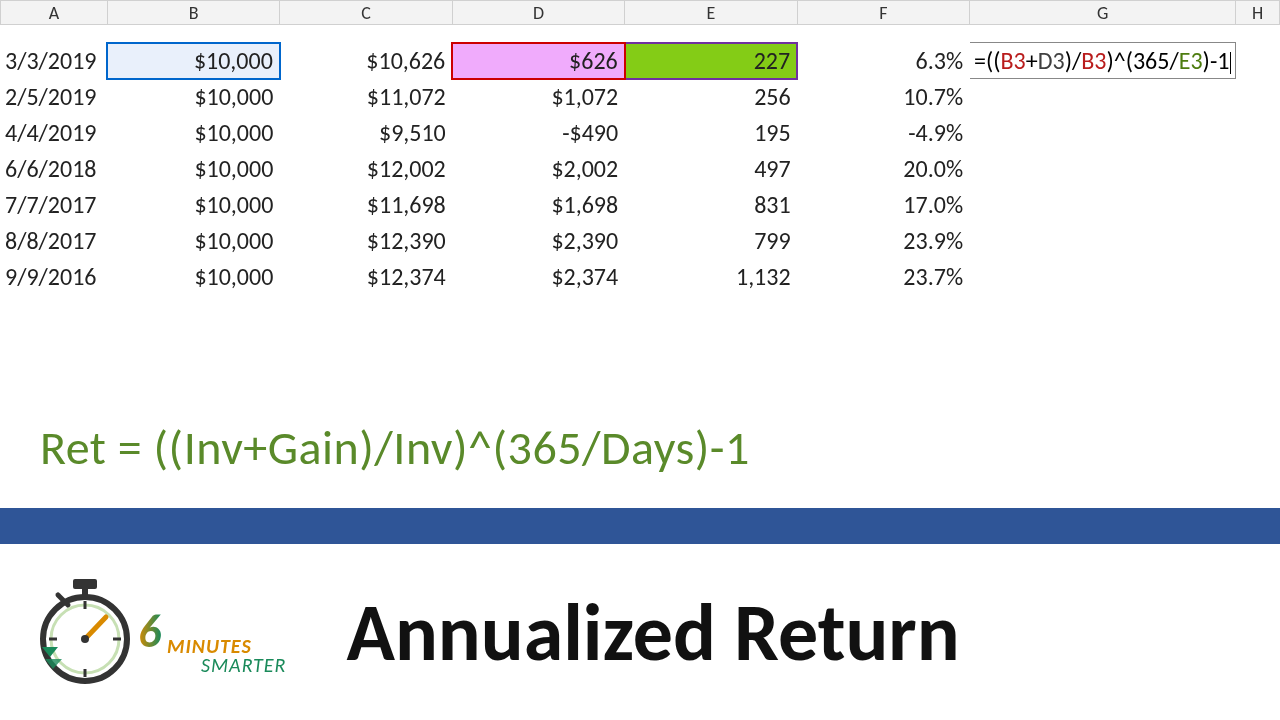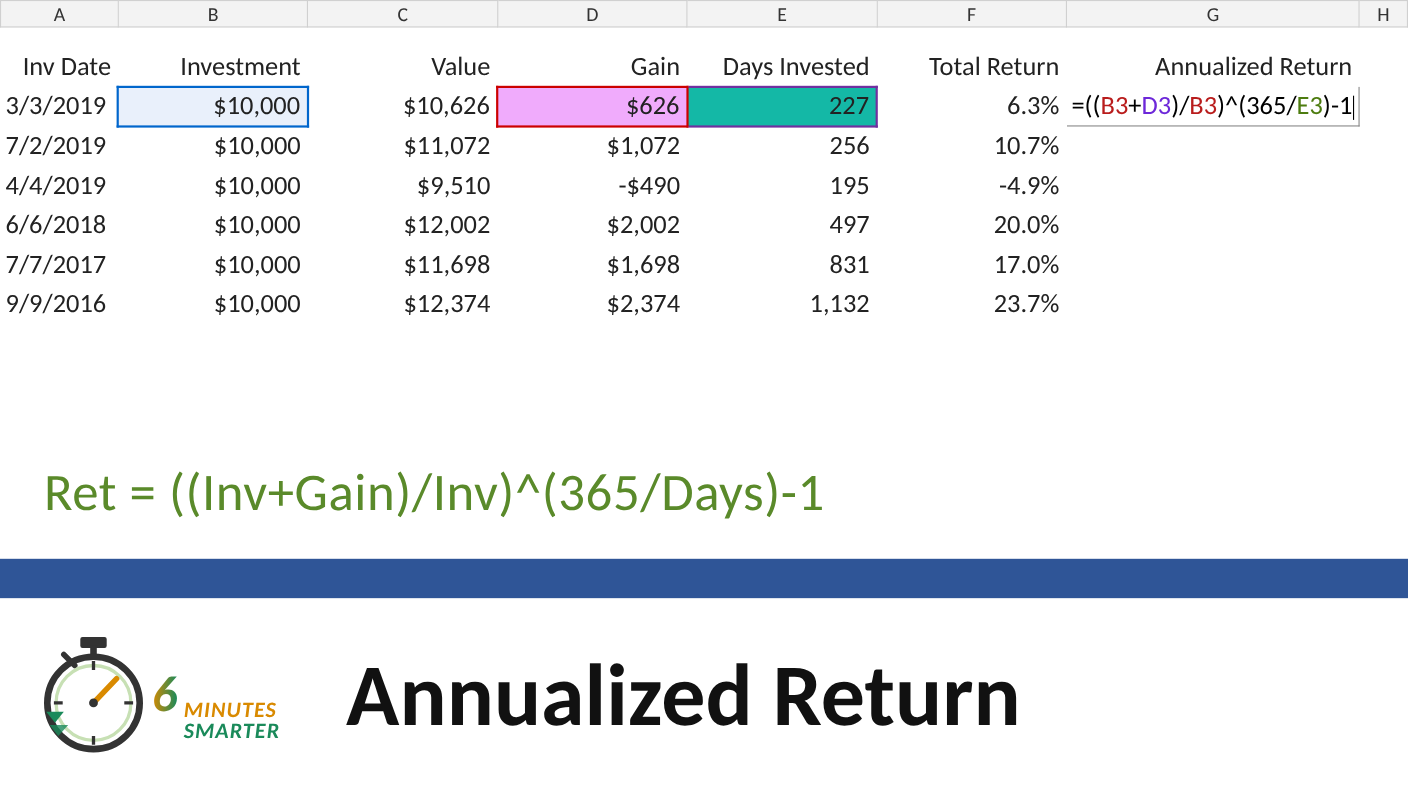--- a/index.html
+++ b/index.html
@@ -49,32 +49,32 @@
   .sel-blue {
     border: 2px solid #0066cc !important;
     background: #e9f0fb;
   }
   .sel-red {
     border: 2px solid #cc0000 !important;
     background: #f0abfc;
   }
   .sel-purple {
     border: 2px solid #7030a0 !important;
-    background: #14b8a6;
+    background: #84cc16;
   }
   .formula-cell {
     font-size: 20px;
     text-align: left !important;
     border: 1.5px solid #888 !important;
     padding-left: 4px !important;
     font-family: Calibri, Arial, sans-serif;
   }
   .formula-cell .p-black { color: #000; }
   .formula-cell .p-blue  { color: #b91c1c; }
-  .formula-cell .p-red   { color: #6d28d9; }
+  .formula-cell .p-red   { color: #404040; }
   .formula-cell .p-purple{ color: #4d7c0f; }
 
   .big-formula {
     position: absolute;
     left: 40px;
     top: 418px;
     font-size: 48px;
     color: #5a8a2a;
     font-family: Calibri, Arial, sans-serif;
     letter-spacing: 0.5px;
@@ -122,24 +122,25 @@
   .logo-text .w1 {
     font-size: 20px;
     font-weight: 800;
     font-style: italic;
     color: #d98a00;
     letter-spacing: 1px;
     margin-top: 47px;
   }
   .logo-text .w2 {
     font-size: 20px;
-    font-weight: 700;
+    font-weight: 400;
     font-style: italic;
     color: #1a8a5a;
     letter-spacing: 1px;
+    margin-left: 34px;
   }
   .title {
     margin-left: 60px;
     font-size: 80px;
     font-weight: 700;
     color: #111;
     font-family: Calibri, Arial, sans-serif;
   }
   .caret {
     display:inline-block;
@@ -171,46 +172,36 @@
     <td>D</td>
     <td>E</td>
     <td>F</td>
     <td>G</td>
     <td>H</td>
   </tr>
   <tr class="spacer">
         <td colspan="8"></td>
       </tr>
 
-  <tr class="data hdr">
-    <td>Inv Date</td>
-    <td>Investment</td>
-    <td>Value</td>
-    <td>Gain</td>
-    <td>Days Invested</td>
-    <td>Total Return</td>
-    <td>Annualized Return</td>
-    <td></td>
-  </tr>
 
   <tr class="data">
     <td class="left">3/3/2019</td>
     <td class="sel-blue">$10,000</td>
     <td>$10,626</td>
     <td class="sel-red">$626</td>
     <td class="sel-purple">227</td>
     <td>6.3%</td>
     <td class="formula-cell">
       <span class="p-black">=((</span><span class="p-blue">B3</span><span class="p-black">+</span><span class="p-red">D3</span><span class="p-black">)/</span><span class="p-blue">B3</span><span class="p-black">)^(365/</span><span class="p-purple">E3</span><span class="p-black">)-1</span><span class="caret"></span>
     </td>
     <td></td>
   </tr>
 
   <tr class="data">
-    <td class="left">7/2/2019</td>
+    <td class="left">2/5/2019</td>
     <td>$10,000</td>
     <td>$11,072</td>
     <td>$1,072</td>
     <td>256</td>
     <td>10.7%</td>
     <td></td>
         <td></td>
   </tr>
   <tr class="data">
     <td class="left">4/4/2019</td>
@@ -232,20 +223,30 @@
     <td></td>
         <td></td>
   </tr>
   <tr class="data">
     <td class="left">7/7/2017</td>
     <td>$10,000</td>
     <td>$11,698</td>
     <td>$1,698</td>
     <td>831</td>
     <td>17.0%</td>
+    <td></td>
+        <td></td>
+  </tr>
+  <tr class="data">
+    <td class="left">8/8/2017</td>
+    <td>$10,000</td>
+    <td>$12,390</td>
+    <td>$2,390</td>
+    <td>799</td>
+    <td>23.9%</td>
     <td></td>
         <td></td>
   </tr>
   <tr class="data">
     <td class="left">9/9/2016</td>
     <td>$10,000</td>
     <td>$12,374</td>
     <td>$2,374</td>
     <td>1,132</td>
     <td>23.7%</td>

